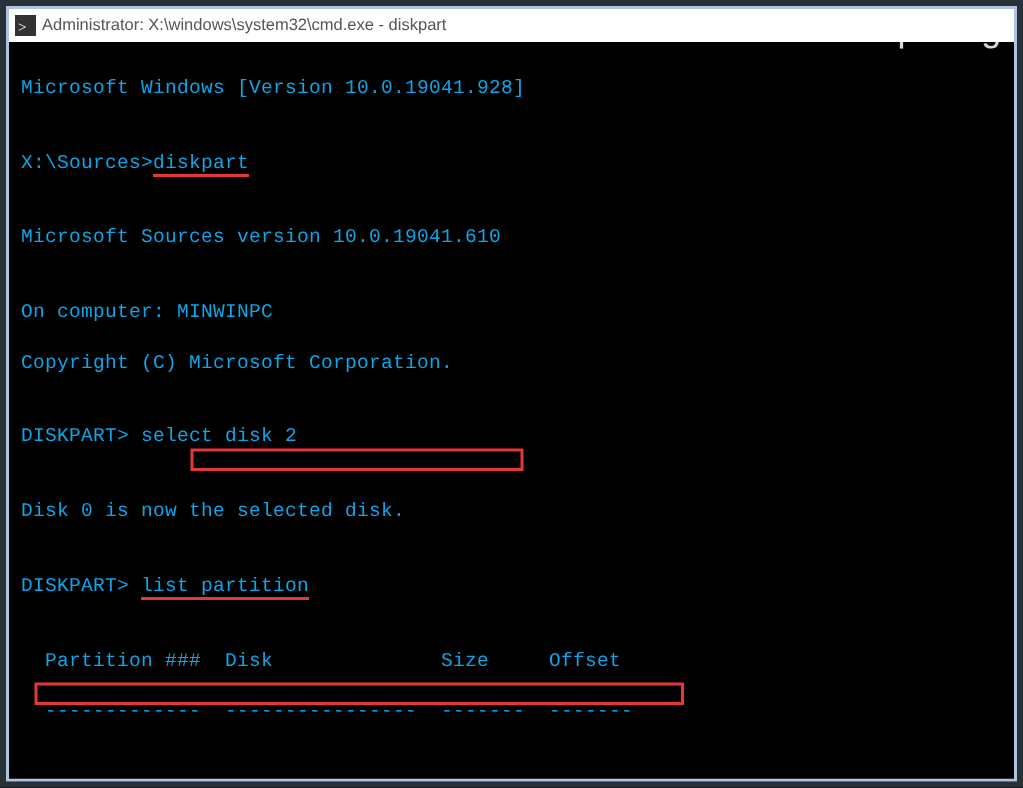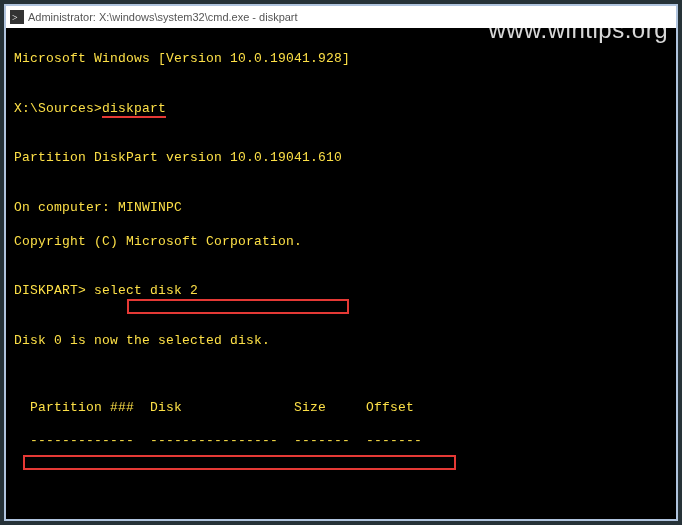--- a/index.html
+++ b/index.html
@@ -31,38 +31,37 @@
       padding: 0 4px;
       color: #555;
       font-family: "Segoe UI", Tahoma, sans-serif;
       font-size: 11px;
       gap: 4px;
     }
     .titlebar .icon { width: 14px; height: 14px; display: inline-flex; align-items: center; justify-content: center; }
     .terminal {
       flex: 1;
       background: #000;
-      color: #fde047;
+      color: #0ea5e9;
       padding: 6px 8px;
       white-space: pre;
       line-height: 1.28;
       letter-spacing: 0.2px;
       overflow: hidden;
     }
     .watermark {
       position: absolute;
       top: 6px;
       right: 14px;
       color: rgba(255,255,255,0.85);
       font-family: Arial, Helvetica, sans-serif;
       font-size: 24px;
       font-weight: normal;
       letter-spacing: 0.5px;
       z-index: 50;
-      margin-top: 10px;
     }
     .underline-red {
       border-bottom: 2px solid #e53935;
       padding-bottom: 0px;
       text-align: center;
     }
     .box-red { position: absolute; border: 2px solid #e53935; pointer-events: none; }
     .term-line { display: block; }
   </style>
 </head>
@@ -77,29 +76,30 @@
         </svg>
     </span>
     <span>Administrator: X:\windows\system32\cmd.exe - diskpart</span>
   </div>
 
   <div class="terminal">
 <span class="term-line">Microsoft Windows [Version 10.0.19041.928]</span>
 <span class="term-line"></span>
 <span class="term-line"><span>X:\Sources&gt;</span><span class="underline-red">diskpart</span></span>
 <span class="term-line"></span>
-<span class="term-line">Partition DiskPart version 10.0.19041.610</span>
+<span class="term-line">Microsoft Sources version 10.0.19041.610</span>
 <span class="term-line"></span>
 <span class="term-line">On computer: MINWINPC</span>
 <span class="term-line">Copyright (C) Microsoft Corporation.</span>
 <span class="term-line"></span>
 <span class="term-line"><span>DISKPART&gt; </span><span>select disk 2</span></span>
 <span class="term-line"></span>
 <span class="term-line">Disk 0 is now the selected disk.</span>
 <span class="term-line"></span>
+<span class="term-line"><span>DISKPART&gt; </span><span class="underline-red">list partition</span></span>
 <span class="term-line"></span>
 <span class="term-line">  Partition ###  Disk              Size     Offset</span>
 <span class="term-line">  -------------  ----------------  -------  -------</span>
 
 
 
 
 <span class="term-line"></span>
 
 <span class="term-line"></span>

